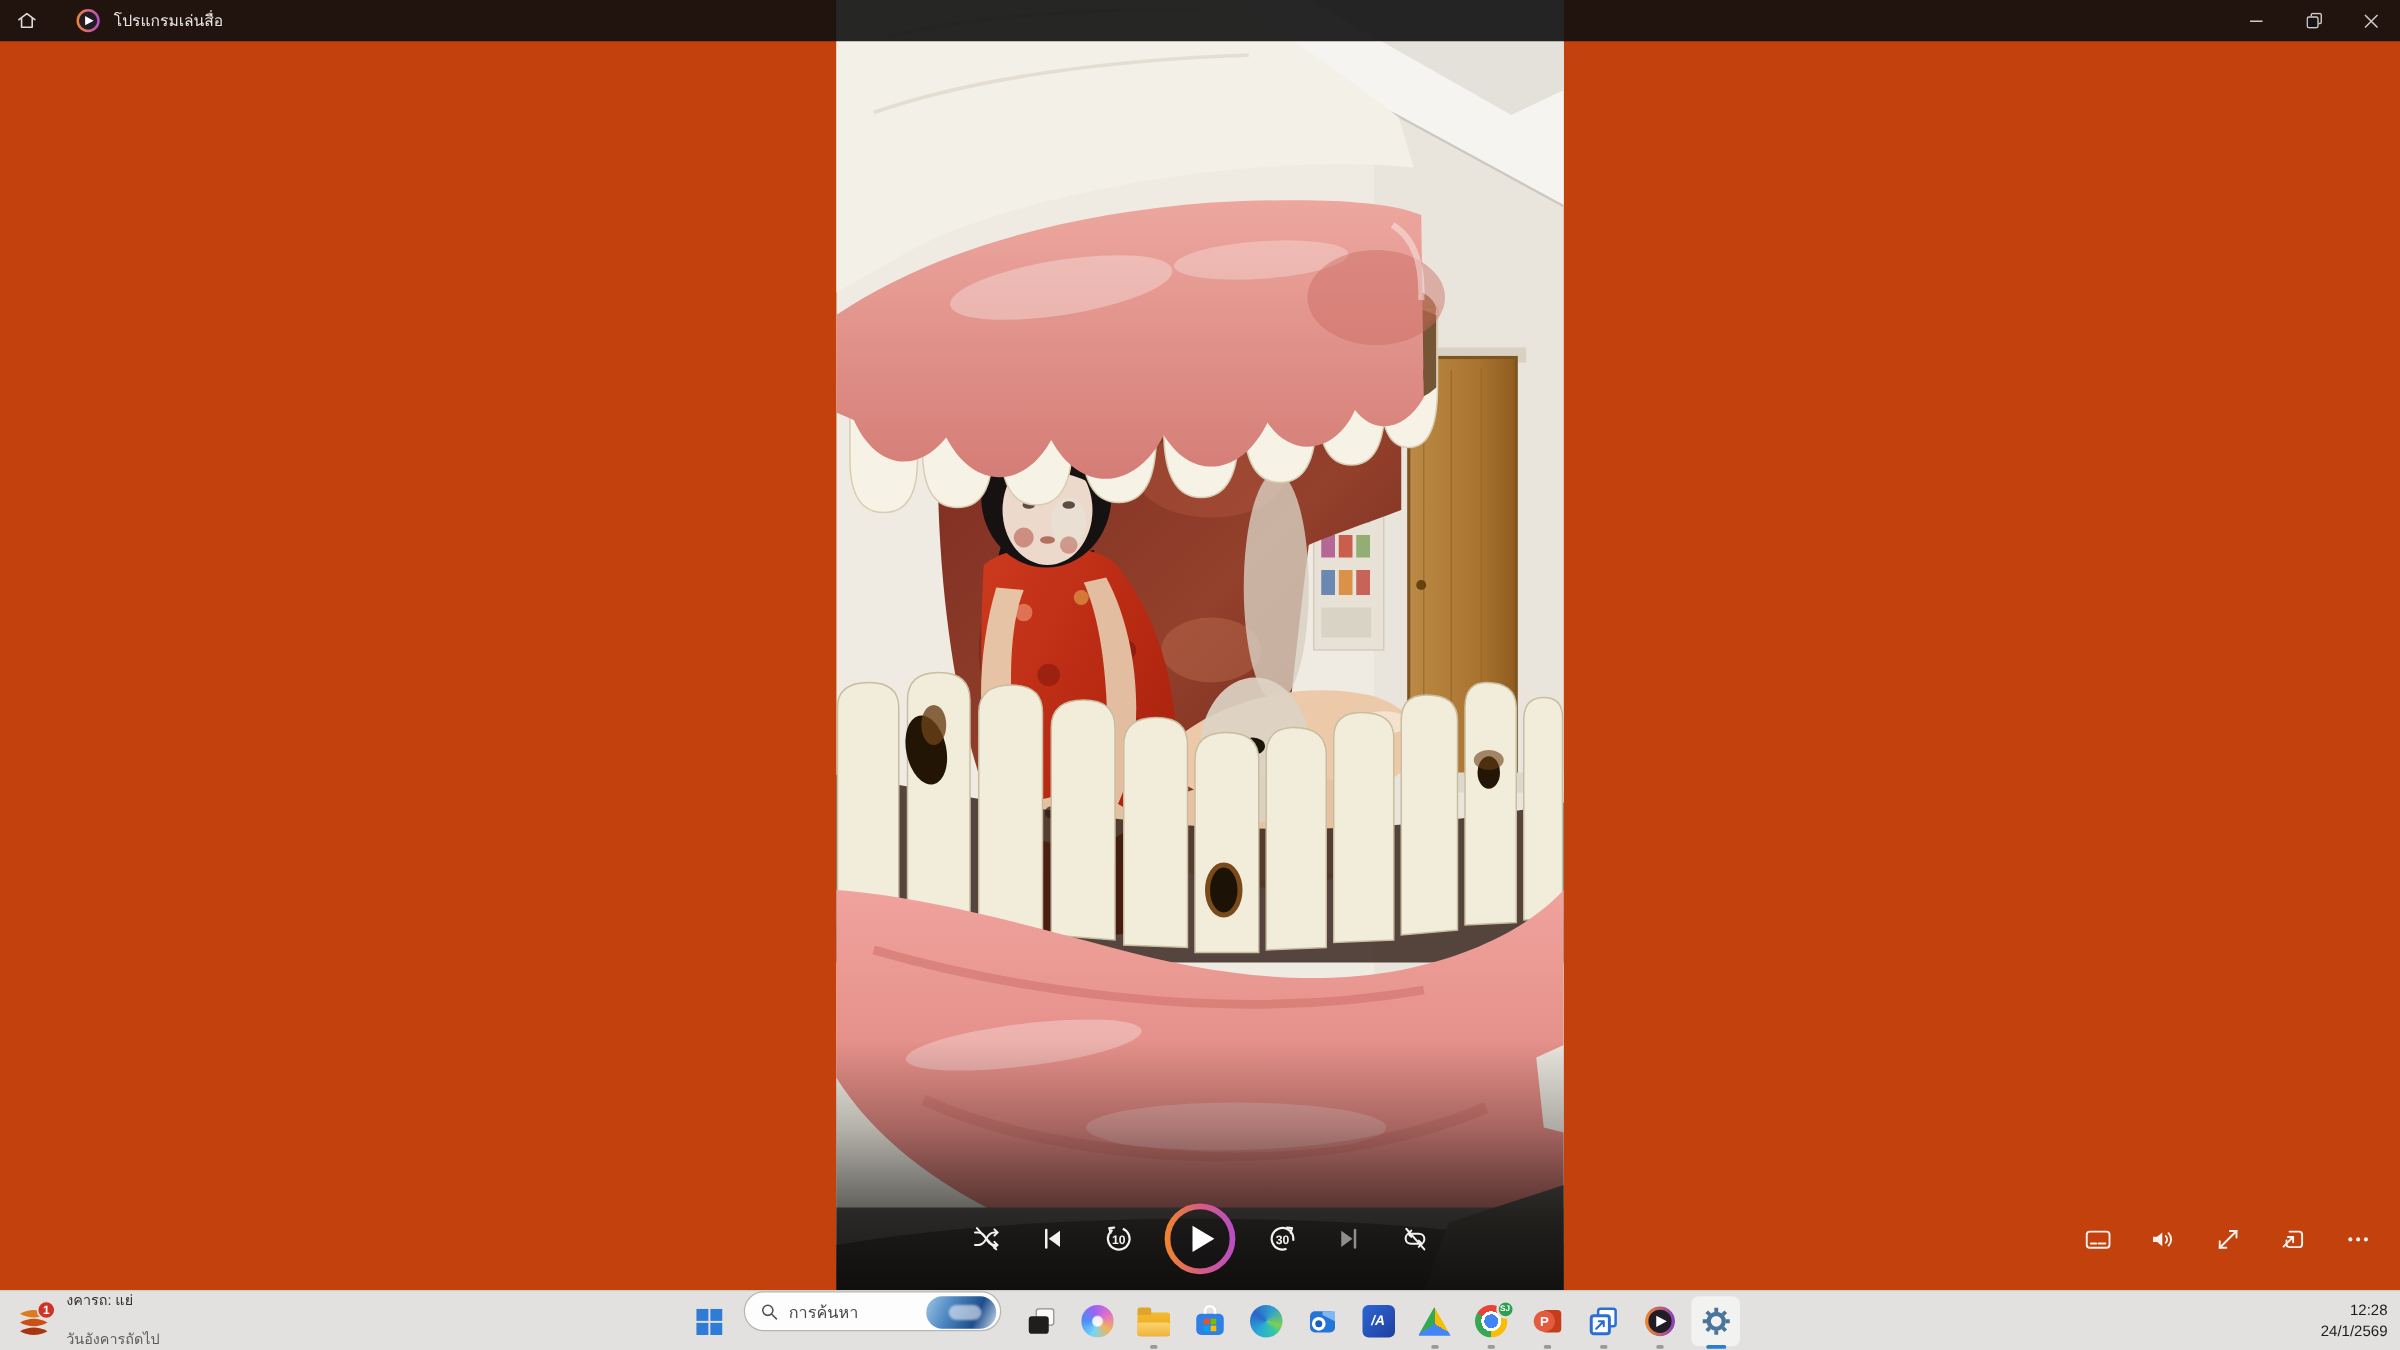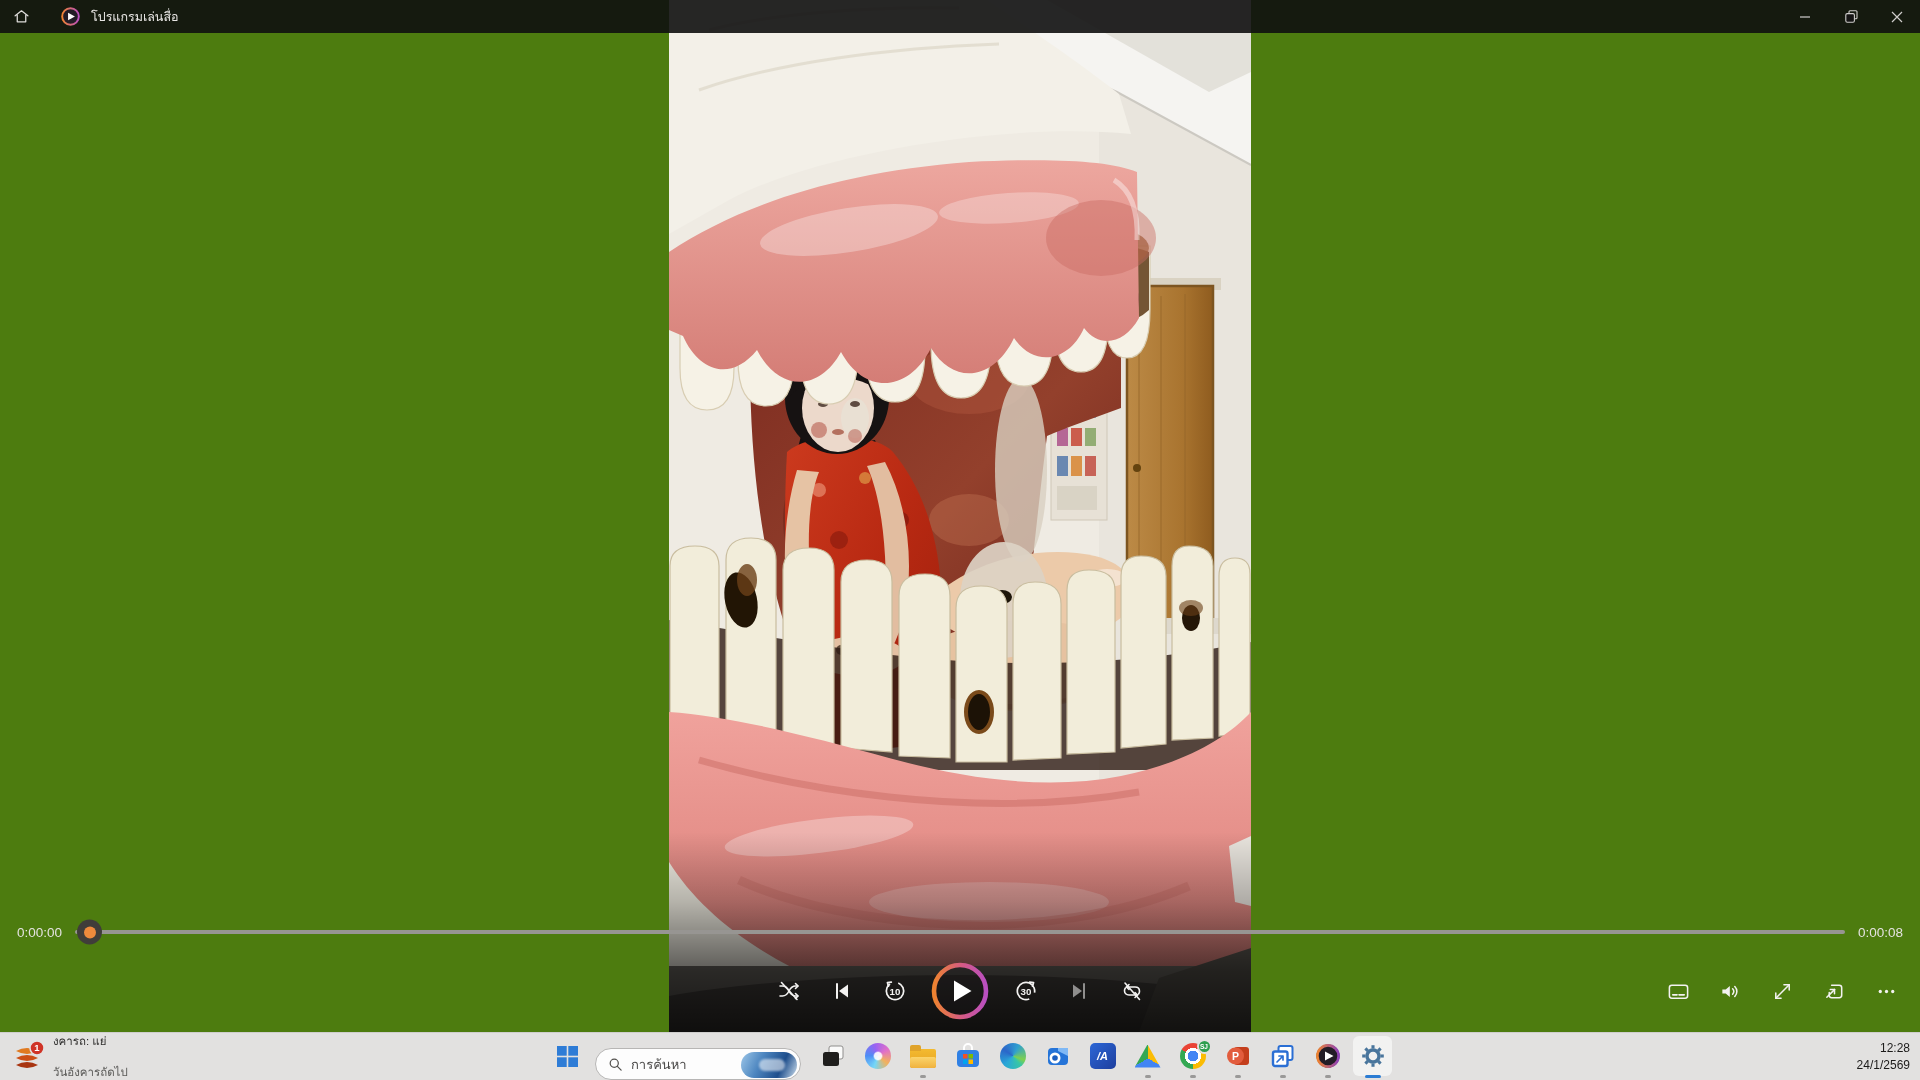--- a/index.html
+++ b/index.html
@@ -1,18 +1,18 @@
 <!DOCTYPE html>
 <html><head>
 <meta charset="utf-8">
 <style>
   * { margin:0; padding:0; box-sizing:border-box; }
   html,body { width:1920px; height:1080px; overflow:hidden; background:#000;
     font-family:"Liberation Sans","DejaVu Sans",sans-serif; }
-  .screen { position:relative; width:1920px; height:1080px; background:#4d7c0f;padding-left:44px; }
+  .screen { position:relative; width:1920px; height:1080px; background:#c2410c;padding-left:44px; }
 
   
   .video-col { position:absolute; left:669px; top:0; width:582px; height:1032px; }
   .video-col svg { display:block; }
   .video-shade { position:absolute; left:669px; width:582px; bottom:48px; height:200px;
     background:linear-gradient(180deg, rgba(0,0,0,0) 0%, rgba(0,0,0,.25) 35%, rgba(0,0,0,.62) 70%, rgba(0,0,0,.8) 100%); }
 
   
   .titlebar { position:absolute; left:0; top:0; right:0; height:33px;
     background:rgba(16,15,15,.9); display:flex; align-items:center; z-index:50; }
@@ -41,21 +41,21 @@
   .playbtn { width:60px; height:60px; display:flex; align-items:center; justify-content:center; margin:0 4px; }
   .side-controls { position:absolute; right:12px; top:0; height:66px; display:flex; align-items:center; gap:9px; }
 
   
   .taskbar { position:absolute; left:0; right:0; bottom:0; height:48px; background:#e2e1e0;
     border-top:1px solid #cfcecd; z-index:60; }
   .weather { position:absolute; left:12px; top:0; height:48px; display:flex; align-items:center; gap:9px; }
   .weather-lines { display:flex; flex-direction:column; line-height:1.3; }
   .weather-l1 { font-size:11.5px; color:#2f2e2d; }
   .weather-l2 { font-size:11.5px; color:#5c5b59;margin-top:16px; }
-  .tb-center { position:absolute; left:548px; top:15px; height:32px; display:flex; align-items:flex-end; }
+  .tb-center { position:absolute; left:548px; top:0; height:32px; display:flex; align-items:flex-start; }
   .tb-cell { width:45px; height:48px; display:flex; align-items:center; justify-content:center; position:relative; }
   .tb-cell.start-cell { width:38px; }
   .run-dot { position:absolute; bottom:2px; left:50%; transform:translateX(-50%);
     width:6px; height:3px; border-radius:2px; background:#9a9998; }
   .active-pill { position:absolute; bottom:2px; left:50%; transform:translateX(-50%);
     width:16px; height:3px; border-radius:2px; background:#2b7cd3; }
   .settings-hl { position:absolute; left:3px; top:4px; width:39px; height:40px; border-radius:6px; background:#f2f2f1; }
   .search-pill { position:relative; width:206px; height:32px; margin:0 9px; border-radius:16px;
     background:#fdfdfd; border:1px solid #b7b6b5; display:flex; align-items:center; padding-left:12px; }
   .search-pill input { border:none; outline:none; background:transparent; font-size:13px; color:#3d3c3b;
@@ -305,29 +305,20 @@
         <rect x="0.8" y="3.6" width="8.6" height="8.6" rx="1.4" fill="#151414" stroke="#cfcdcb" stroke-width="1.1"></rect>
       </svg>
     </div>
     <div class="winbtn">
       <svg width="12" height="12" viewBox="0 0 12 12">
         <path d="M1,1 L11,11 M11,1 L1,11" stroke="#cfcdcb" stroke-width="1.2"></path>
       </svg>
     </div>
   </div>
 
-  <div class="progress-row">
-    <span class="time-label">0:00:00</span>
-    <div class="track">
-      <div class="knob">
-          <div class="knob-inner"></div>
-        </div>
-    </div>
-    <span class="time-label">0:00:08</span>
-  </div>
 
   <div class="controls-row">
 
     <div class="transport">
       <div class="ctrlbtn">
         <svg width="24" height="24" viewBox="0 0 24 24" fill="none" stroke="#f3f2f1" stroke-width="1.6" stroke-linecap="round">
           <path d="M3,7 h2.5 c3.5,0 5,2 6.5,5 c1.5,3 3,5 6.5,5 h2"></path>
           <path d="M3,17 h2.5 c3.5,0 5,-2 6.5,-5 c1.5,-3 3,-5 6.5,-5 h2"></path>
           <path d="M18.5,4.5 L21,7 L18.5,9.5"></path>
             <path d="M18.5,14.5 L21,17 L18.5,19.5"></path>

